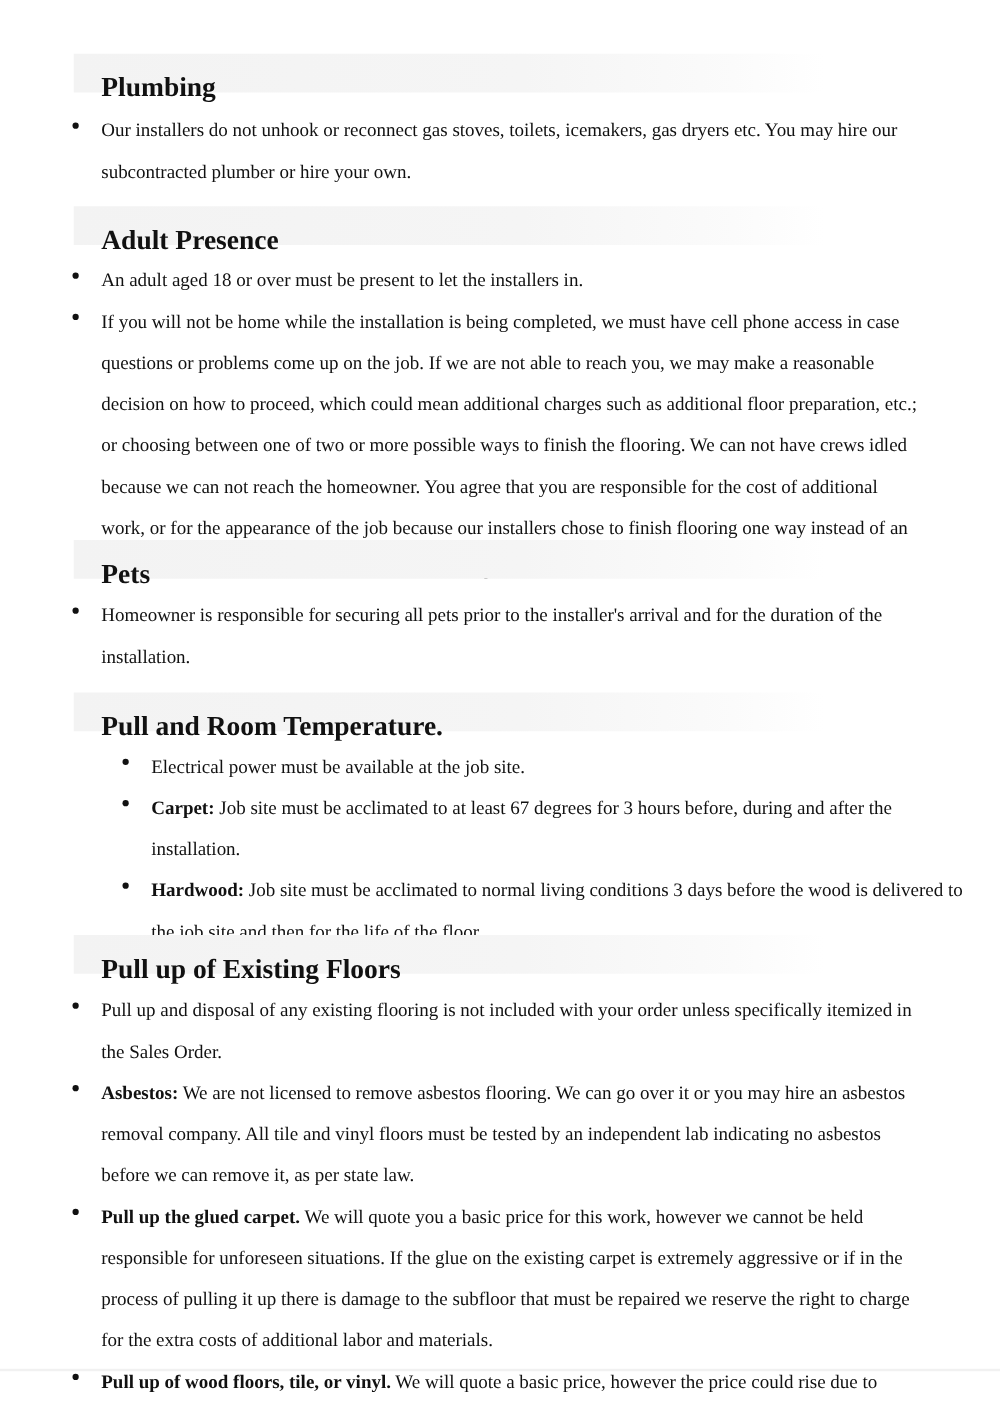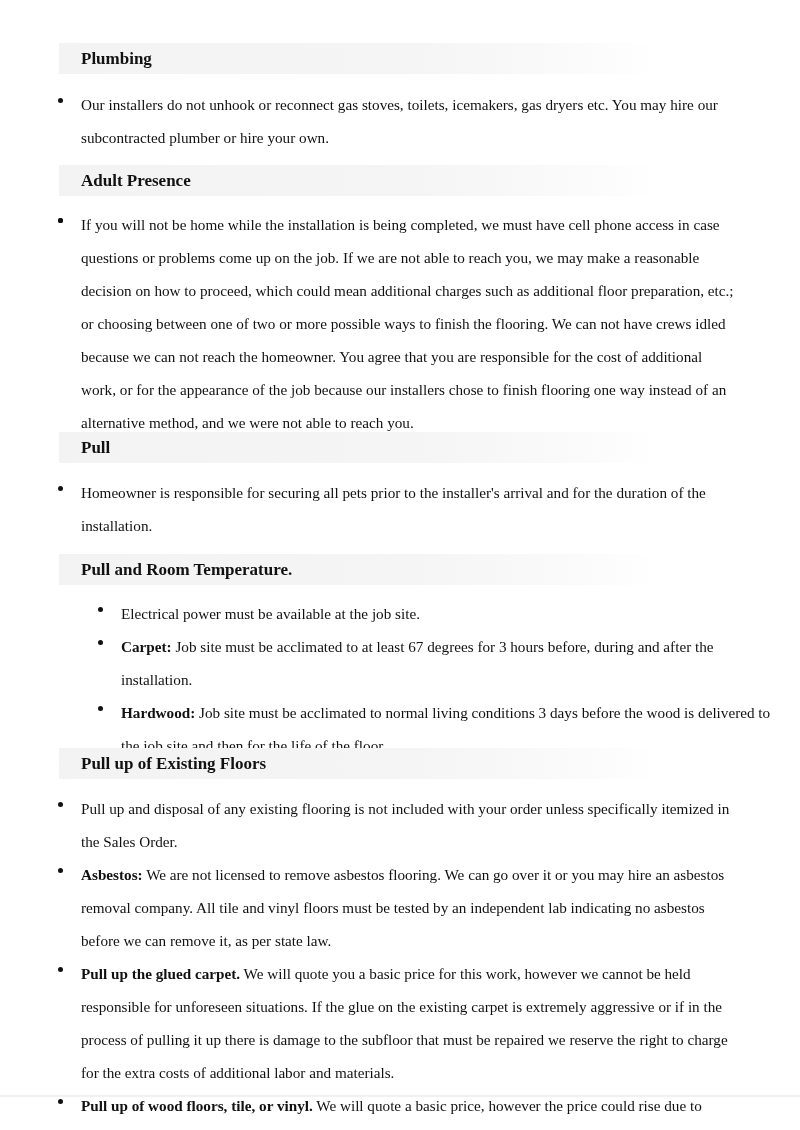--- a/index.html
+++ b/index.html
@@ -8,22 +8,22 @@
       font-family: "Liberation Serif", "DejaVu Serif", serif;
       color: #111111;
     }
     .page { position: absolute; left: 0; top: 0; width: 800px; }
     .section { position: absolute; left: 0; width: 800px; }
     .heading-bar {
       position: absolute; left: 59px; width: 600px; height: 31px;
       background: linear-gradient(to right, #f3f3f3 0%, #f5f5f5 60%, #fbfbfb 88%, #ffffff 100%);
     }
     .heading {
-      position: absolute; left: 81px; top: 5px;
-      font-weight: bold; font-size: 17px; line-height: 22px;
+      position: absolute; left: 81px; top: 16px;
+      font-weight: bold; font-size: 22px; line-height: 22px;
       white-space: nowrap;
     }
     ul.items {
       position: absolute; left: 0; margin: 0; padding: 0; list-style: none;
       width: 800px;
     }
     ul.items li {
       position: relative; padding-left: 81px; width: 660px;
       font-size: 15.2px; line-height: 33px;
     }
@@ -49,28 +49,28 @@
     <ul class="items" style="top:45px;">
       <li><span class="bullet"></span><span>Our installers do not unhook or reconnect gas stoves, toilets, icemakers, gas dryers etc. You may hire our subcontracted plumber or hire your own.</span></li>
     </ul>
   </div>
 
   <div class="section" style="top:165px;">
     <div class="heading-bar" style="top:0;">
       <div class="heading" style="left:22px;">Adult Presence</div>
     </div>
     <ul class="items" style="top:43px;">
-      <li><span class="bullet"></span></li>
+      <li><span class="bullet"></span><span>An adult aged 18 or over must be present to let the installers in.</span></li>
       <li><span class="bullet"></span><span>If you will not be home while the installation is being completed, we must have cell phone access in case questions or problems come up on the job. If we are not able to reach you, we may make a reasonable decision on how to proceed, which could mean additional charges such as additional floor preparation, etc.; or choosing between one of two or more possible ways to finish the flooring. We can not have crews idled because we can not reach the homeowner. You agree that you are responsible for the cost of additional work, or for the appearance of the job because our installers chose to finish flooring one way instead of an alternative method, and we were not able to reach you.</span></li>
     </ul>
   </div>
 
   <div class="section" style="top:432px;">
     <div class="heading-bar" style="top:0;">
-      <div class="heading" style="left:22px;">Pull</div>
+      <div class="heading" style="left:22px;">Pets</div>
     </div>
     <ul class="items" style="top:44px;">
       <li><span class="bullet"></span><span>Homeowner is responsible for securing all pets prior to the installer's arrival and for the duration of the installation.</span></li>
     </ul>
   </div>
 
   <div class="section" style="top:554px;">
     <div class="heading-bar" style="top:0;">
       <div class="heading" style="left:22px;">Pull and Room Temperature.</div>
     </div>

